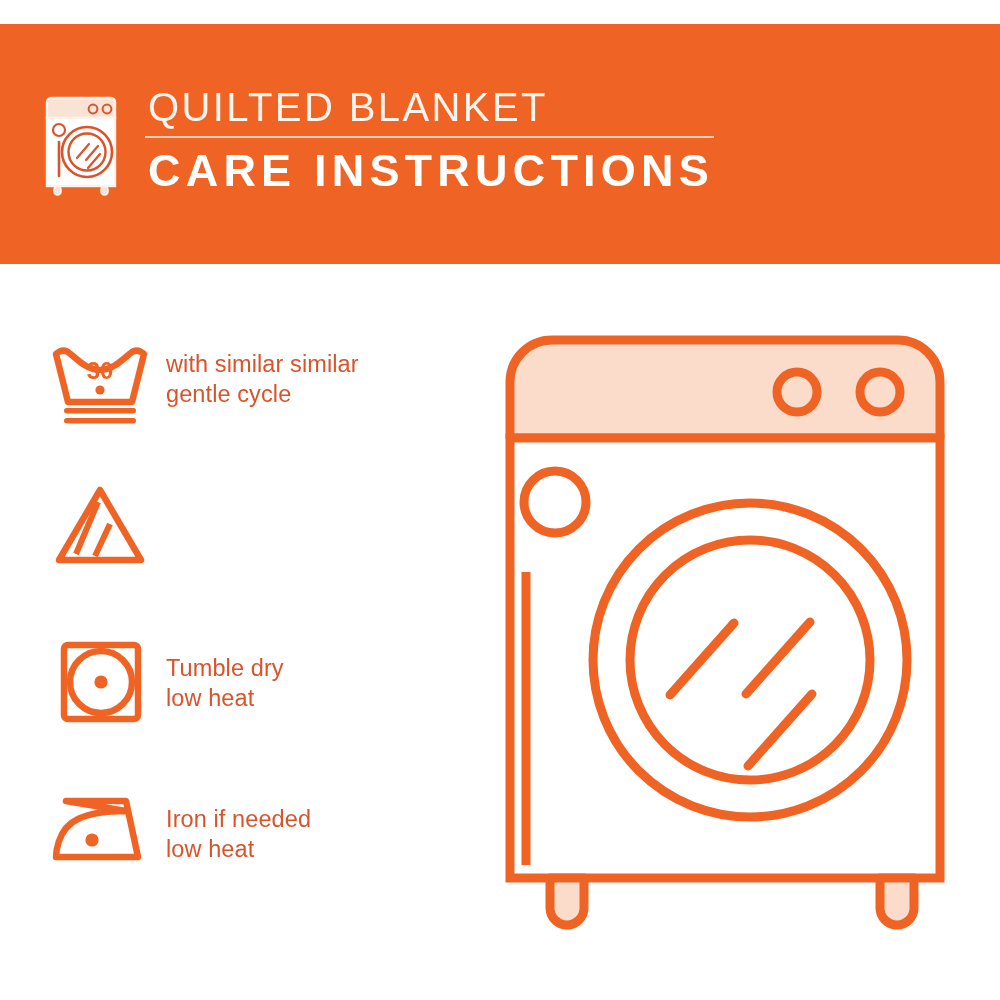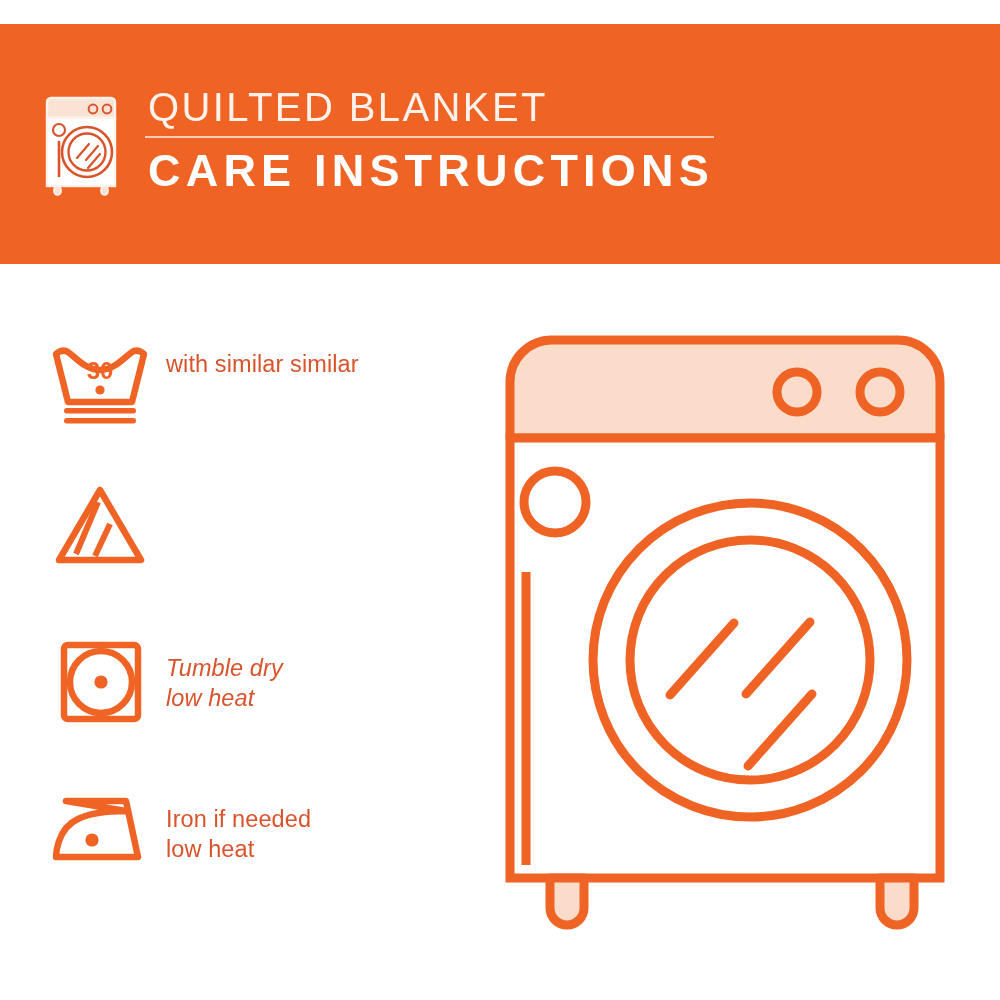--- a/index.html
+++ b/index.html
@@ -79,21 +79,21 @@
   }
   .care-row {
     position: absolute;
     left: 48px;
     display: flex;
     align-items: flex-start;
     width: 440px;
   }
   .care-row.r0 { top: 100px; }
   .care-row.r1 { top: 240px; }
-  .care-row.r2 { top: 398px; font-style: italic; }
+  .care-row.r2 { top: 398px; }
   .care-row.r3 { top: 545px; }
 
   .care-icon {
     width: 118px;
     flex: none;
     display: flex;
     justify-content: flex-start;
     align-items: flex-start;
   }
   .care-text {
@@ -161,20 +161,21 @@
       <svg width="104" height="90" viewBox="0 0 104 90">
         <path d="M8 14 C8 14 14 8 20 12 C28 18 38 30 52 30 C66 30 76 18 84 12 C90 8 96 14 96 14 L84 62 L20 62 Z" fill="none" stroke="#EF6424" stroke-width="6.5" stroke-linejoin="round" stroke-linecap="round"></path>
         <text x="52" y="39" font-family="'Liberation Sans', sans-serif" font-size="24" font-weight="bold" fill="#EF6424" text-anchor="middle">30</text>
         <circle cx="52" cy="50" r="4.6" fill="#EF6424"></circle>
         <rect x="16" y="68" width="72" height="5.5" rx="2.7" fill="#EF6424"></rect>
         <rect x="16" y="78" width="72" height="5.5" rx="2.7" fill="#EF6424"></rect>
       </svg>
     </div>
     <div class="care-text">
       <div>with similar similar</div>
+      <div>gentle cycle</div>
     </div>
   </div>
 
   <div class="care-row r1">
     <div class="care-icon">
       <svg width="104" height="90" viewBox="0 0 104 90">
         <path d="M52 10 L93 80 L11 80 Z" fill="none" stroke="#EF6424" stroke-width="6.5" stroke-linejoin="round"></path>
         <line x1="50" y1="22" x2="28" y2="74" stroke="#EF6424" stroke-width="6" stroke-linecap="butt"></line>
         <line x1="62" y1="44" x2="47" y2="76" stroke="#EF6424" stroke-width="6" stroke-linecap="butt"></line>
       </svg>

